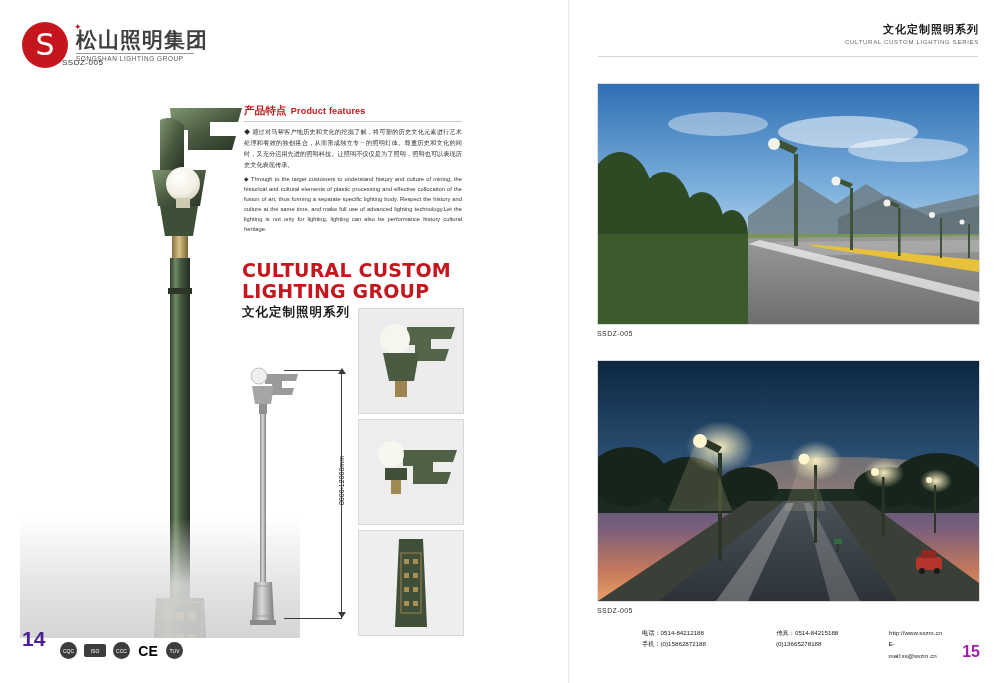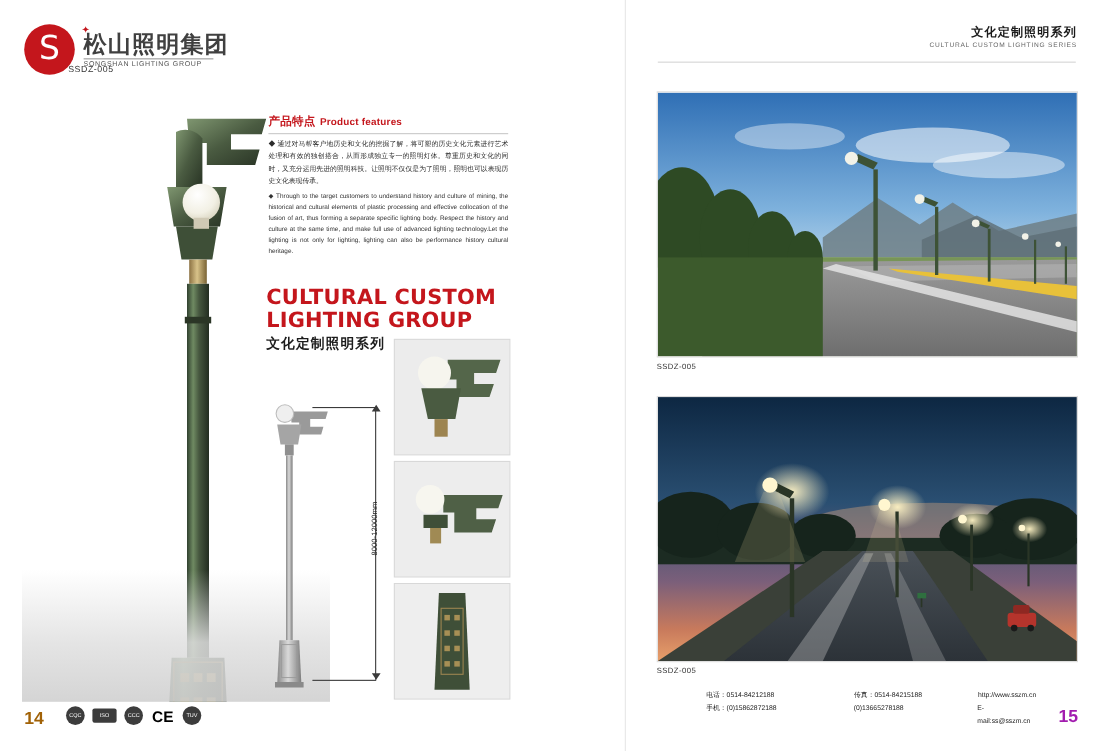--- a/index.html
+++ b/index.html
@@ -42,21 +42,21 @@
   .dim-arrow-bot{position:absolute;right:2px;top:252px;width:0;height:0;border-left:4px solid transparent;border-right:4px solid transparent;border-top:6px solid #3a3a3a;}
   .dim-tick-top{position:absolute;right:6px;top:10px;width:58px;height:1px;background:#3a3a3a;}
   .dim-tick-bot{position:absolute;right:6px;top:258px;width:58px;height:1px;background:#3a3a3a;}
   .dim-label{position:absolute;right:10px;top:96px;font-size:7px;color:#222;transform:rotate(-90deg);transform-origin:right top;white-space:nowrap;}
 
   
   .thumbs{position:absolute;left:358px;top:308px;width:104px;}
   .thumb{width:104px;height:104px;border:1px solid #d8d8d8;margin-bottom:5px;position:relative;overflow:hidden;background:linear-gradient(180deg,#f4f4f4 0%,#e2e2e2 100%);}
 
   
-  .pg-left{position:absolute;left:22px;bottom:20px;font-size:16px;font-weight:bold;color:#a16207;}
+  .pg-left{position:absolute;left:22px;bottom:32px;font-size:21px;font-weight:bold;color:#4c1d95;}
   .certs{position:absolute;left:60px;bottom:24px;display:flex;align-items:center;gap:7px;}
   .cert{width:17px;height:17px;border-radius:50%;background:#3c3c3c;color:#fff;font-size:5px;display:flex;align-items:center;justify-content:center;}
   .cert.sq{border-radius:2px;width:22px;height:13px;background:#3c3c3c;font-size:5px;}
   .cert.ce{background:none;color:#000000;font-size:14px;font-weight:bold;width:22px;border-radius:0;text-align:right;}
 
   
   .r-head{position:absolute;right:22px;top:22px;text-align:right;}
   .r-head .cn{font-size:11px;font-weight:bold;color:#1a1a1a;letter-spacing:1px;}
   .r-head .en{font-size:6px;color:#666;letter-spacing:.7px;margin-top:2px;}
   .r-head-rule{position:absolute;right:22px;top:56px;width:380px;height:1px;background:#d5d5d5;}

